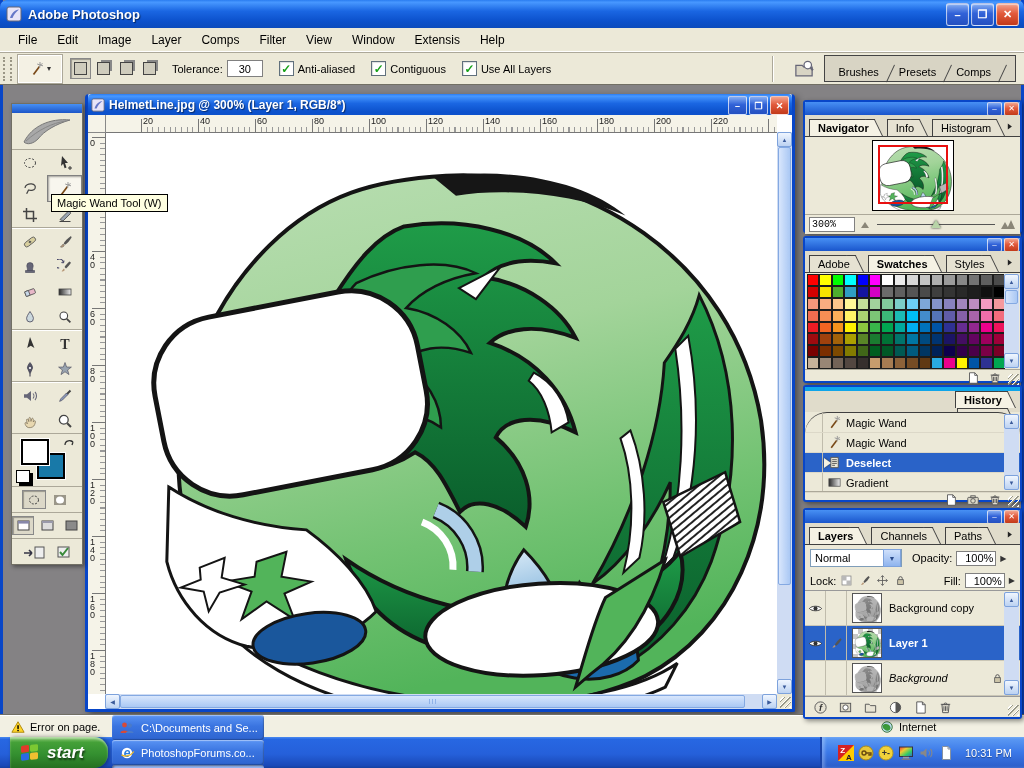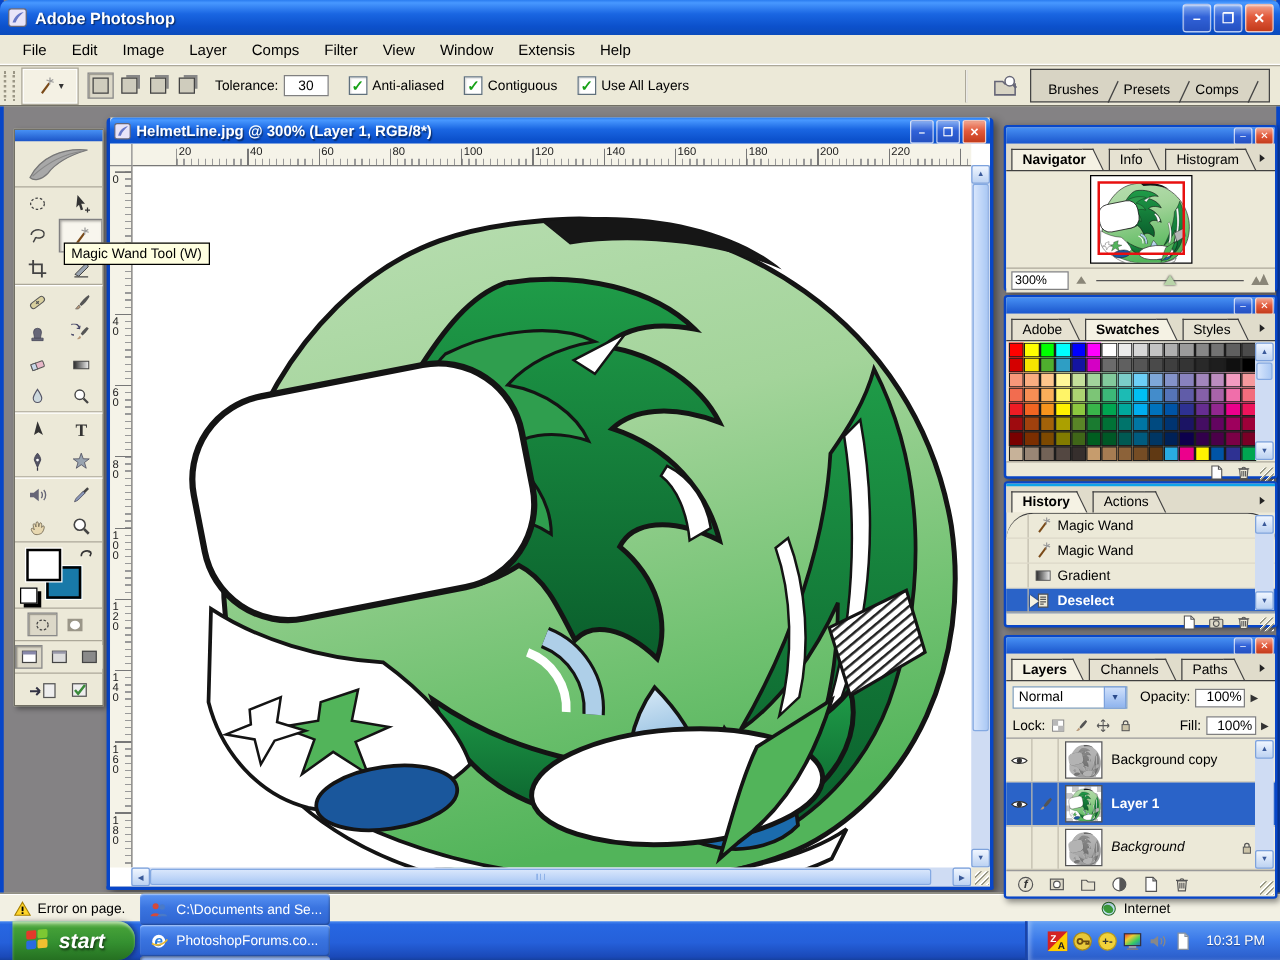--- a/index.html
+++ b/index.html
@@ -125,21 +125,21 @@
     border-top:1px solid #404040;border-right:1px solid #404040;transform:skewX(26deg);transform-origin:bottom left;}
   .ptab.active{--bg:#f5f2e4;font-weight:bold;z-index:2;}
   .pal-menu-arrow{position:absolute;right:3px;bottom:3px;width:15px;height:14px;display:flex;align-items:center;justify-content:center;}
   .pal-body{border-top:1px solid #404040;position:relative;background:#ece9d8;}
 
   .nav-body{height:77px;display:flex;align-items:center;justify-content:center;}
   .nav-thumb{width:80px;height:69px;background:#fff;border:1px solid #000;position:relative;}
   .nav-thumb svg{width:100%;height:100%;display:block;}
   .nav-viewbox{position:absolute;left:5px;right:5px;top:4px;bottom:6px;border:2px solid #e81010;}
   .nav-footer{height:19px;border-top:1px solid #aca899;display:flex;align-items:center;gap:5px;padding:0 4px;}
-  .nav-zoom{width:42px;height:13px;background:#fff;border:1px solid #808080;font-size:10px;padding:0 0 0 2px;font-family:Liberation Sans, sans-serif;}
+  .nav-zoom{width:42px;height:13px;background:#fff;border:1px solid #808080;font-size:10px;padding:0 0 0 2px;font-family:Liberation Mono, monospace;}
   .nav-slider{flex:1;height:1px;background:#555;position:relative;}
   .nav-slider-marker{position:absolute;left:46%;top:-4px;width:0;height:0;border-left:5px solid transparent;border-right:5px solid transparent;border-bottom:8px solid #b8d4a8;filter:drop-shadow(0 0 1px #333);}
 
   .sw-body{height:96px;}
   .sw-grid{position:absolute;left:2px;top:1px;width:198px;display:grid;grid-template-columns:repeat(16,12.4px);grid-auto-rows:11.9px;}
   .sw{box-shadow:inset 0 0 0 1px #1c1c1c;}
   .pal-scroll{position:absolute;right:1px;top:1px;bottom:1px;width:15px;background:#cfdcf3;}
   .pal-scroll .up{top:0;}.pal-scroll .dn{bottom:0;}
   .pal-scroll .pthumb{position:absolute;left:1px;right:1px;top:16px;height:14px;border-radius:2px;
     background:linear-gradient(90deg,#d8e6fc,#aac8f4);border:1px solid #84a9e2;box-sizing:border-box;}
@@ -825,21 +825,21 @@
           <svg class="ti" style="width:14px;height:14px" viewBox="0 0 16 16">
             <path d="M4.2 5 h7.6 l-.8 8.5 h-6 Z" fill="#ece8d8" stroke="#555"></path>
             <path d="M3 4.6 h10 M6.4 4.4 C6.4 2.8 9.6 2.8 9.6 4.4 M6.3 6.6 v5 M8 6.6 v5 M9.7 6.6 v5" stroke="#555" fill="none"></path>
           </svg>
         </span>
       <div class="grip-dots" style="position:absolute;right:1px;bottom:1px;"></div>
     </div>
   </div>
 
   <div class="palette" style="top:385px;height:117px;">
-    <div class="pal-tabs" id="hist-tabs" style="border-top:2px solid #0ea5e9;">
+    <div class="pal-tabs" id="hist-tabs" style="border-top:4px solid #0ea5e9;flex-direction:column;">
         <span class="ptab active">History</span>
         <span class="ptab">Actions</span>
         <span class="pal-menu-arrow">
           <svg class="ti" style="width:11px;height:11px" viewBox="0 0 16 16">
             <path d="M5.5 3.5 L11.5 8 L5.5 12.5 Z" fill="#222"></path>
           </svg>
         </span>
       </div>
     <div class="pal-body hist-body" id="hist-body">
       <div class="pal-scroll" style="z-index:2;">
@@ -859,39 +859,39 @@
         <div class="hist-row">
           <div class="hist-srcbox"></div>
           <span>
             <svg class="ti" style="width:15px;height:15px" viewBox="0 0 16 16">
               <path d="M10.5 5.5 L4.5 13.6" stroke="#7a4a18" stroke-width="1.7"></path>
               <path d="M11 4 v-3 M11 4 l2.6-1.4 M11 4 l3 .8 M11 4 l-2.8-1 M11 4 l-.4 3" stroke="#999" stroke-width="1"></path>
             </svg>
           </span>
           <span class="hist-label">Magic Wand</span>
         </div>
-        <div class="hist-row">
-          <div class="hist-srcbox"></div>
-          <span>
-            <svg class="ti" style="width:15px;height:15px" viewBox="0 0 16 16">
-              <rect x="2" y="4" width="12" height="8" fill="url(#gtool)" stroke="#555" stroke-width=".8"></rect>
-            </svg>
-          </span>
-          <span class="hist-label">Gradient</span>
-        </div>
         <div class="hist-row selected">
           <div class="hist-srcbox"></div>
           <div class="hist-marker"></div>
           <span>
             <svg class="ti" style="width:15px;height:15px" viewBox="0 0 16 16">
               <path d="M4 2.5 h8 v11 h-8 Z" fill="#ece8d8" stroke="#555"></path>
               <path d="M5.5 5 h5 M5.5 7 h5 M5.5 9 h5 M5.5 11 h3" stroke="#555"></path>
             </svg>
           </span>
           <span class="hist-label">Deselect</span>
+        </div>
+        <div class="hist-row">
+          <div class="hist-srcbox"></div>
+          <span>
+            <svg class="ti" style="width:15px;height:15px" viewBox="0 0 16 16">
+              <rect x="2" y="4" width="12" height="8" fill="url(#gtool)" stroke="#555" stroke-width=".8"></rect>
+            </svg>
+          </span>
+          <span class="hist-label">Gradient</span>
         </div>
       </div>
     <div class="hist-footer">
       <span id="hist-newdoc">
           <svg class="ti" style="width:14px;height:14px" viewBox="0 0 16 16">
             <path d="M4 2 h6 l3 3 v9 H4 Z" fill="#fff" stroke="#555"></path>
             <path d="M10 2 v3 h3" fill="none" stroke="#555"></path>
           </svg>
         </span>
       <span id="hist-cam">

